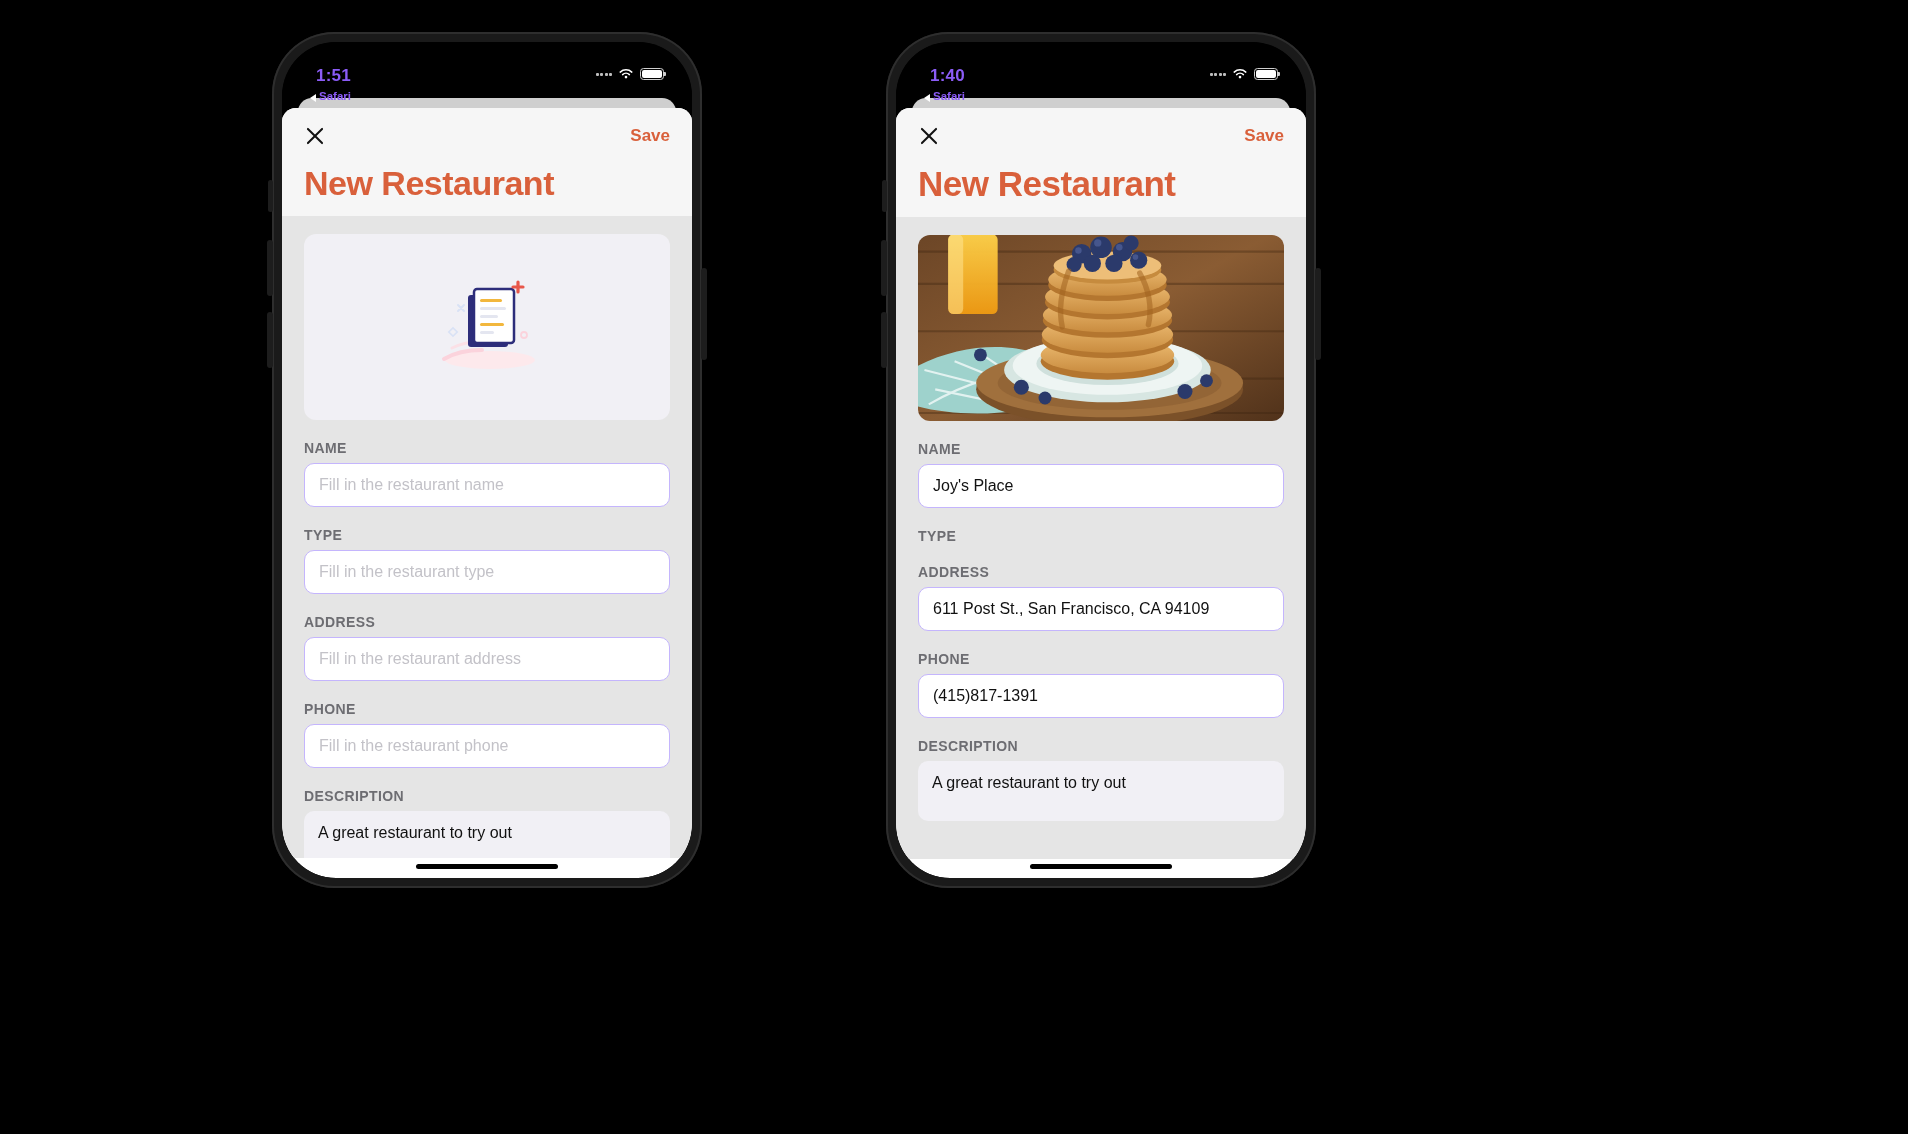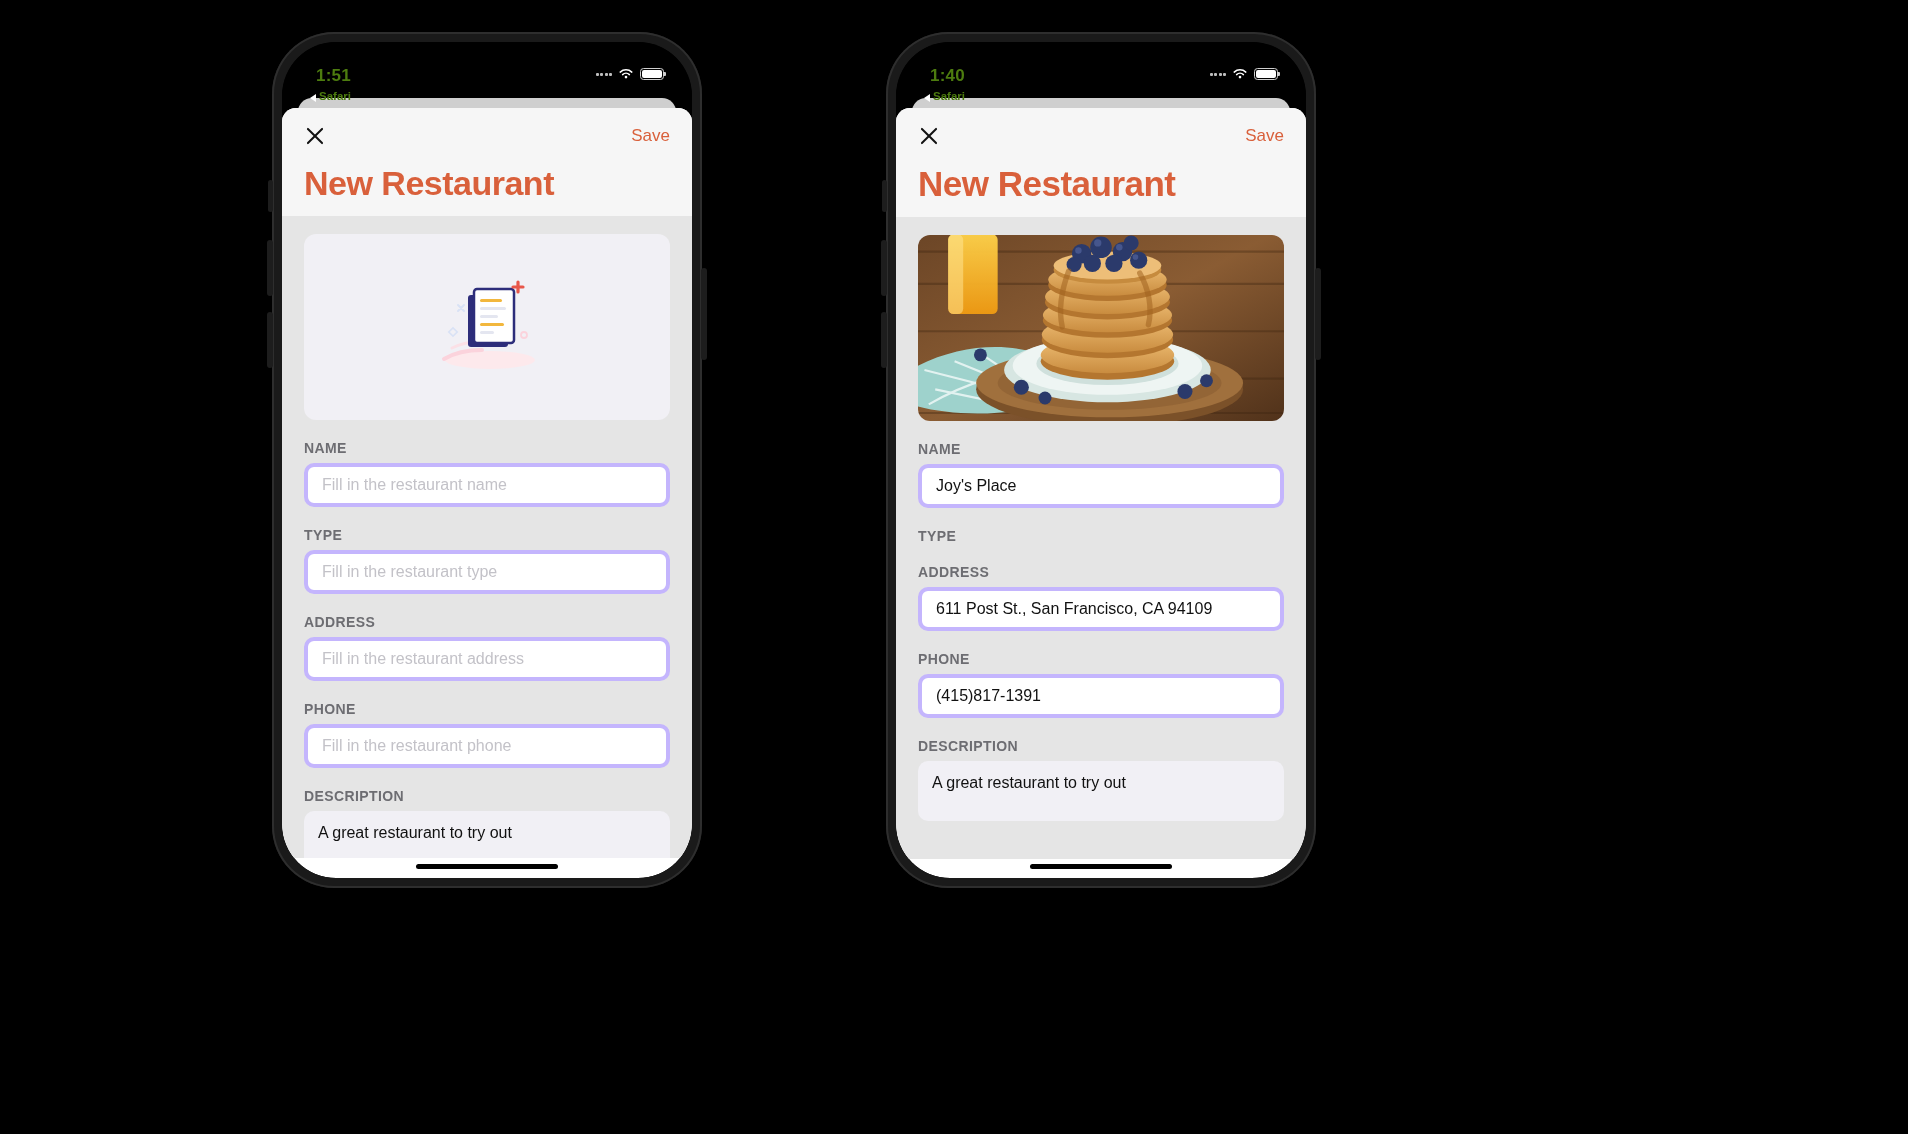--- a/index.html
+++ b/index.html
@@ -49,21 +49,21 @@
   .notch {
     position: absolute; left: 50%; transform: translateX(-50%);
     top: 0; width: 200px; height: 30px;
     background: #000; border-radius: 0 0 20px 20px;
     z-index: 40;
   }
 
   
   .statusbar {
     position: absolute; top: 0; left: 0; right: 0; height: 54px;
-    color: #4d7c0f; z-index: 30;
+    color: #8b5cf6; z-index: 30;
   }
   .sb-time {
     position: absolute; left: 34px; top: 24px;
     font-size: 17px; font-weight: bold; letter-spacing: .2px;
   }
   .sb-back {
     position: absolute; left: 28px; top: 48px;
     font-size: 11.5px; font-weight: bold; display: flex; align-items: flex-end; gap: 3px;
   }
   .sb-back .tri {
@@ -115,21 +115,21 @@
     width: 22px; height: 22px; cursor: pointer;
   }
   .close-btn::before, .close-btn::after {
     content: ""; position: absolute; left: 0; top: 10px;
     width: 22px; height: 2px; background: #111; border-radius: 1px;
   }
   .close-btn::before { transform: rotate(45deg); }
   .close-btn::after  { transform: rotate(-45deg); }
   .save-btn {
     position: absolute; right: 22px; top: 18px;
-    font-size: 17px; color: #d9603b; cursor: pointer; font-weight: 400;
+    font-size: 17px; color: #d9603b; cursor: pointer; font-weight: 700;
   }
   .sheet-title {
     padding: 0 22px;
     font-size: 34px; font-weight: bold; color: #d9603b;
     letter-spacing: -.5px; line-height: 1.12;
   }
 
   
   .form {
     padding: 18px 22px 0 22px;
@@ -148,21 +148,21 @@
 
   .food-photo { width: 100%; height: 100%; display:block; }
 
   .field-label {
     margin-top: 20px; margin-bottom: 7px;
     font-size: 14px; font-weight: bold; color: #6d6d72;
     letter-spacing: .4px;
   }
   .input {
     width: 100%; height: 44px;
-    border: 4px solid #c4b5fd; border-radius: 10px;
+    border: 1px solid #c4b5fd; border-radius: 10px;
     background: #fff; padding: 0 14px;
     font-family: "Liberation Sans", sans-serif;
     font-size: 16px; color: #111; outline: none;
   }
   .input::placeholder { color: #c3c2c8; }
 
   .textarea {
     width: 100%; height: 60px;
     border: none; border-radius: 10px;
     background: #f1f0f5; padding: 12px 14px;

